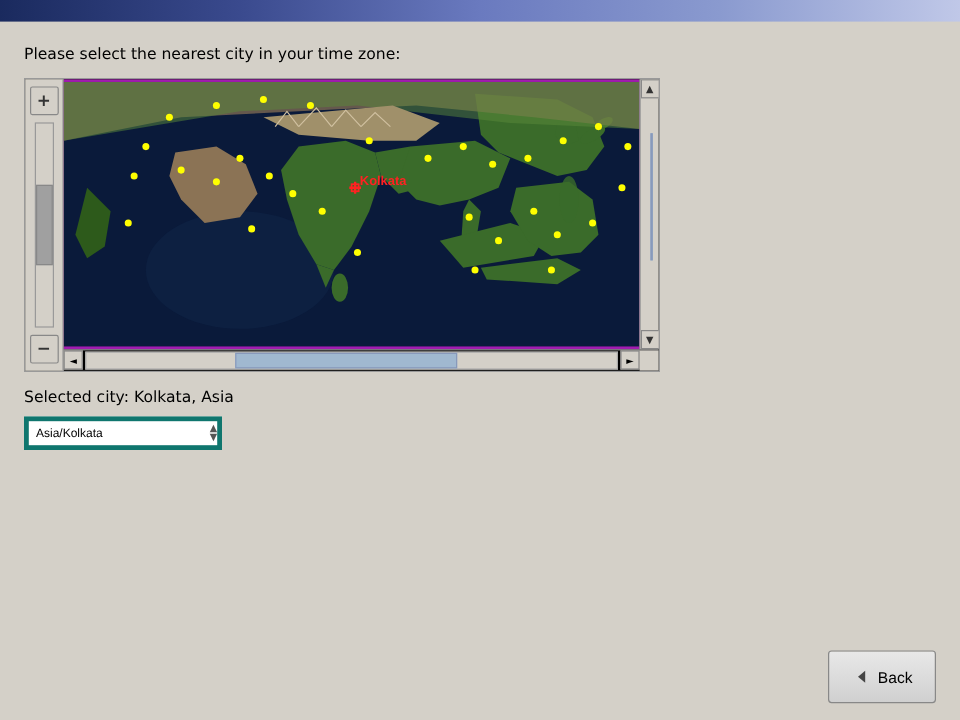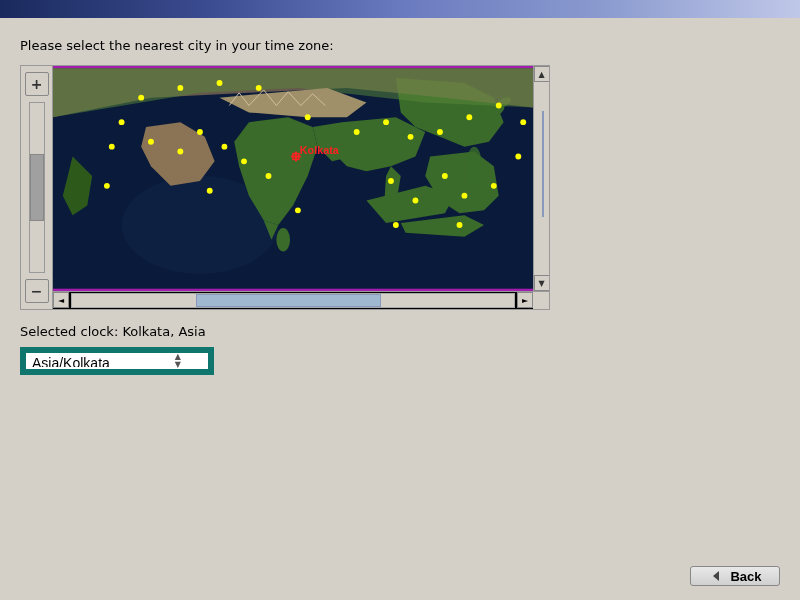--- a/index.html
+++ b/index.html
@@ -106,25 +106,25 @@
     }
 
     .selected-city-label {
       margin-top: 14px;
       font-size: 13px;
       color: #000;
       margin-bottom: 8px;
     }
 
     .timezone-select {
-      width: 194px;
+      width: 165px;
       height: 28px;
-      border: 6px solid #0f766e;
+      border: 4px solid #0f766e;
       background: white;
-      font-size: 14px;
+      font-size: 10px;
       padding: 2px 6px;
       appearance: none;
       -webkit-appearance: none;
       background-image: none;
       position: relative;
     }
 
     .select-wrapper {
       position: relative;
       display: inline-block;
@@ -169,34 +169,33 @@
 
     .button-row {
       position: absolute;
       bottom: 14px;
       right: 20px;
       display: flex;
       gap: 8px;
     }
 
     .nav-btn {
-      height: 20px;
+      height: 44px;
       min-width: 90px;
       padding: 0 16px;
       background: linear-gradient(to bottom, #e8e8e8, #d0d0d0);
       border: 1px solid #888;
       border-radius: 3px;
       font-size: 13px;
       cursor: pointer;
       display: flex;
       align-items: center;
       justify-content: center;
       gap: 6px;
       color: #000;
-      font-weight: bold;
     }
 
     .btn-icon {
       width: 16px;
       height: 16px;
       display: flex;
       align-items: center;
       justify-content: center;
     }
   </style>
@@ -324,21 +323,21 @@
         <div style="flex:1; position:relative; background:#d4d0c8; border:1px solid #aaa; margin:1px 2px;">
           <div style="position:absolute;left:28%;top:0;width:42%;height:100%;background:#a0b8d0;border:1px solid #8899bb;"></div>
         </div>
         <div style="width:16px; height:16px; background:#d4d0c8; border:1px solid #888; display:flex; align-items:center; justify-content:center; font-size:8px; cursor:pointer;">►</div>
         <div style="width:16px; background:#d4d0c8;"></div>
       </div>
     </div>
   </div>
 
   
-  <div class="selected-city-label">Selected clock: Kolkata, Asia</div>
+  <div class="selected-city-label">Selected city: Kolkata, Asia</div>
 
   
   <div class="select-wrapper">
     <select class="timezone-select">
       <option value="Asia/Kolkata" selected="">Asia/Kolkata</option>
       <option value="Asia/Calcutta">Asia/Calcutta</option>
       <option value="Asia/Dhaka">Asia/Dhaka</option>
       <option value="UTC">UTC</option>
     </select>
     <div class="select-arrows">

